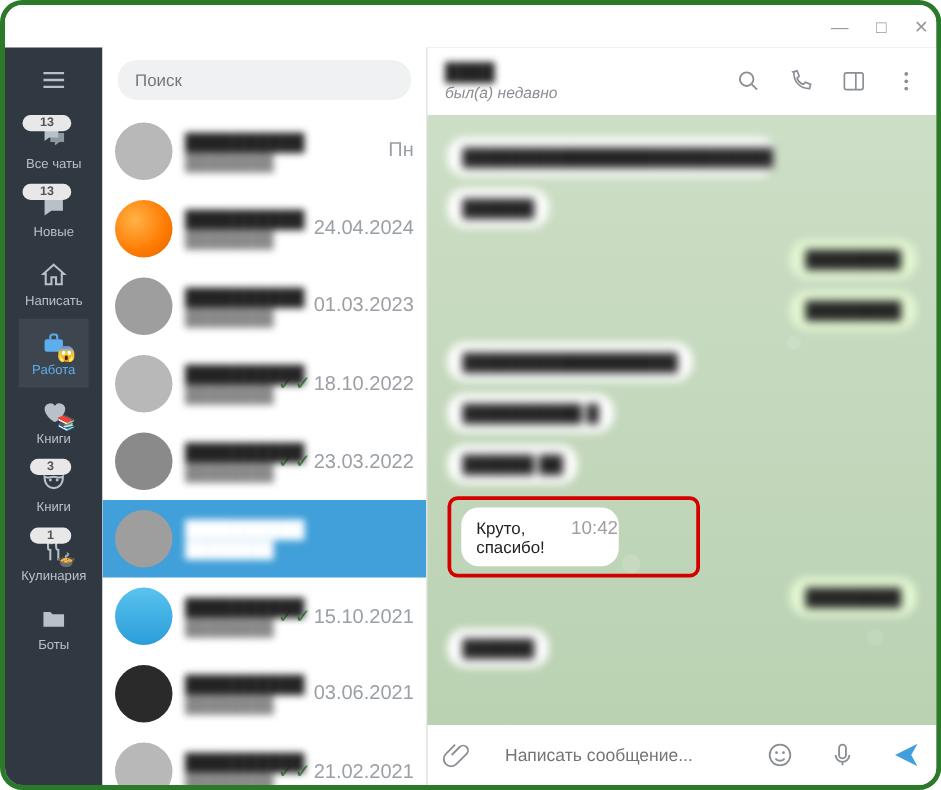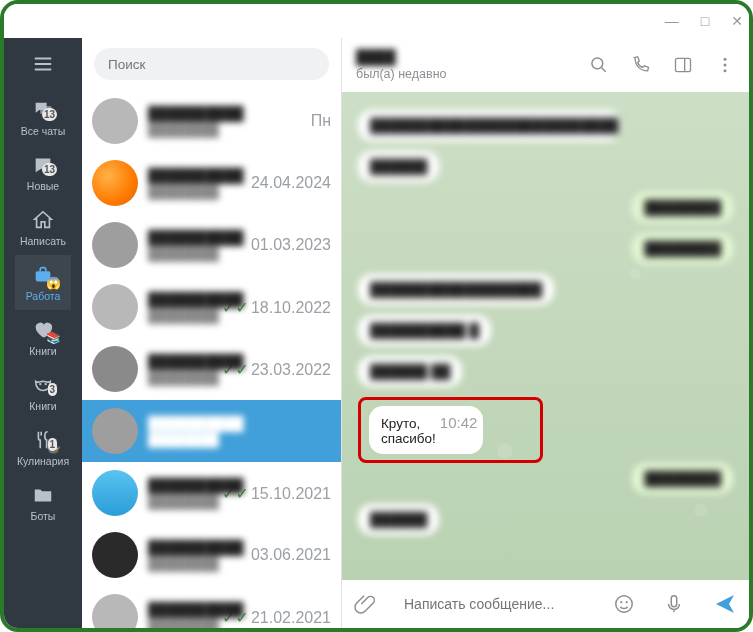--- a/index.html
+++ b/index.html
@@ -7,21 +7,21 @@
 .app-window { width: 753px; height: 632px; border: 4px solid #2a7a2a; border-radius: 18px; overflow: hidden; position: relative; background: #fff; }
 .titlebar { height: 34px; background: #fff; display: flex; justify-content: flex-end; align-items: center; padding-right: 6px; gap: 22px; color: #999; }
 .titlebar span { cursor: pointer; font-size: 14px; }
 .main { display: flex; height: calc(100% - 34px); }
 .sidebar { width: 78px; background: #303841; display: flex; flex-direction: column; align-items: center; padding-top: 6px; color: #b8c0c8; }
 .menu-btn { width: 100%; height: 40px; display: flex; align-items: center; justify-content: center; color: #b8c0c8; margin-bottom: 6px; }
 .menu-btn svg { width: 22px; height: 22px; }
 .folder { width: 100%; padding: 8px 2px; display: flex; flex-direction: column; align-items: center; font-size: 11px; cursor: pointer; position: relative; color: #b8c0c8; }
 .folder.active { background: #3d454e; color: #5daeed; }
 .folder .icon { width: 28px; height: 24px; margin-bottom: 3px; display: flex; align-items: center; justify-content: center; font-size: 20px; }
-.folder .badge { position: absolute; top: 18px; right: 14px; background: #e8e8e8; color: #555; border-radius: 10px; font-size: 10px; padding: 1px 2px; font-weight: 600; }
+.folder .badge { position: absolute; top: 2px; right: 14px; background: #e8e8e8; color: #555; border-radius: 10px; font-size: 10px; padding: 1px 14px; font-weight: 600; }
 .folder .label { font-size: 10.5px; }
 .chatlist { width: 260px; background: #fff; border-right: 1px solid #e0e0e0; display: flex; flex-direction: column; }
 .search-wrap { padding: 10px 12px; }
 .search { width: 100%; height: 32px; background: #f0f1f2; border-radius: 16px; display: flex; align-items: center; padding: 0 14px; }
 .search input { border: none; background: transparent; outline: none; font-size: 13.5px; color: #737373; width: 100%; }
 .chats { flex: 1; overflow: hidden; }
 .chat-item { height: 62px; display: flex; align-items: center; padding: 0 10px; cursor: pointer; border-bottom: 0; }
 .chat-item.selected { background: #419fd9; }
 .chat-item.selected .chat-name, .chat-item.selected .chat-date, .chat-item.selected .chat-msg { color: #fff; }
 .avatar { width: 46px; height: 46px; border-radius: 50%; background: #c0c0c0; flex-shrink: 0; margin-right: 10px; }
@@ -36,34 +36,34 @@
 .chat-msg { font-size: 12.5px; color: #888; margin-top: 2px; }
 .chat-date { font-size: 16px; color: #9aa0a6; margin-left: 6px; white-space: nowrap; }
 .chat-date .check { color: #4fae4e; margin-right: 2px; }
 .conversation { flex: 1; display: flex; flex-direction: column; background: #cfe0c8; position: relative; }
 .conv-bg { position: absolute; inset: 0; background:
   radial-gradient(circle at 18% 22%, rgba(255,255,255,.15) 6px, transparent 7px),
   radial-gradient(circle at 72% 40%, rgba(255,255,255,.12) 5px, transparent 6px),
   radial-gradient(circle at 40% 70%, rgba(255,255,255,.12) 7px, transparent 8px),
   radial-gradient(circle at 88% 80%, rgba(255,255,255,.1) 6px, transparent 7px),
   linear-gradient(#cfe0c8, #b8d0b0); }
-.conv-header { position: relative; height: 54px; background: #fff; display: flex; align-items: center; padding: 0 14px; z-index: 2; }
+.conv-header { position: relative; height: 54px; background: #fff; display: flex; align-items: center; padding: 0 14px; z-index: 2; font-style: italic; }
 .conv-title-wrap { flex: 1; }
 .conv-title { font-size: 14px; font-weight: 600; color: #222; filter: blur(3px); }
 .conv-status { font-size: 12.5px; color: #8a8f95; margin-top: 2px; }
 .header-icons { display: flex; gap: 22px; color: #8a8f95; }
 .header-icons span { cursor: pointer; }
 .messages { position: relative; flex: 1; padding: 18px 16px; overflow: hidden; z-index: 1; }
 .bubble { background: #fff; border-radius: 14px; padding: 8px 12px; margin-bottom: 10px; display: inline-block; max-width: 70%; color: #222; font-size: 13.5px; }
 .bubble.blur { filter: blur(3.5px); }
 .bubble.out { background: #e4f8d3; }
 .row { display: flex; }
 .row.right { justify-content: flex-end; }
 .highlight-box { border: 3px solid #d40000; border-radius: 8px; padding: 6px 8px; display: inline-block; }
-.highlight-box .bubble { margin-bottom: 0; display: flex; align-items: baseline; gap: 4px; }
+.highlight-box .bubble { margin-bottom: 0; display: flex; align-items: baseline; gap: 21px; }
 .bubble .time { font-size: 15px; color: #a0a0a0; }
 .composer { position: relative; height: 48px; background: #fff; display: flex; align-items: center; padding: 0 12px; gap: 28px; z-index: 2; }
 .composer input { flex: 1; border: none; outline: none; font-size: 14px; color: #888; }
 .composer .ic { color: #8a8f95; cursor: pointer; display: flex; }
 .composer .send { color: #419fd9; }
 svg { display: block; }
 </style>
 </head>
 <body>
 

